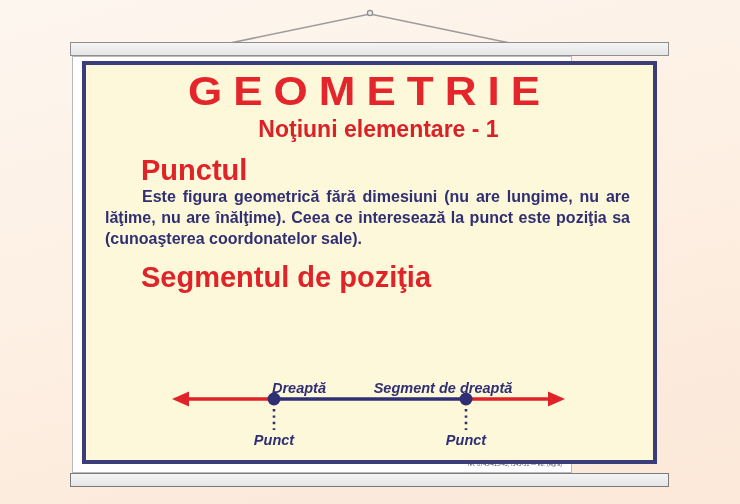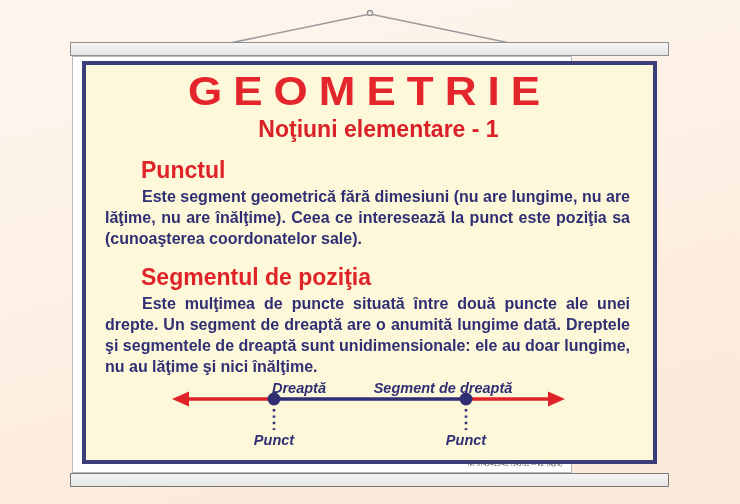--- a/index.html
+++ b/index.html
@@ -29,21 +29,21 @@
     font-size:44px;line-height:42px;font-weight:bold;letter-spacing:11px;
     color:#e4262c;transform:scaleY(0.92);transform-origin:top center;
     white-space:nowrap;
   }
   .subtitle{
     margin:2px 0 2px 18px;text-align:center;
     font-size:23px;line-height:26px;font-weight:bold;color:#da2128;
   }
   .heading{
     margin:15px 0 0 55px;
-    font-size:23px;line-height:26px;font-weight:bold;color:#e02329;
+    font-size:29px;line-height:26px;font-weight:bold;color:#e02329;
   }
   .para{
     margin:3px 23px 0 19px;text-align:justify;text-indent:37px;
     font-size:16px;line-height:21px;font-weight:bold;color:#312f74;
   }
   .diagram-svg{position:absolute;left:0px;top:320px;width:592px;height:74px;}
   .diagram-label{
     font-family:"Liberation Sans",sans-serif;
     font-size:14.5px;font-weight:bold;font-style:italic;fill:#312f74;
   }
@@ -66,25 +66,24 @@
 <div class="paper">
 
   <div class="panel">
 
     <div class="title">GEOMETRIE</div>
 
     <div class="subtitle">Noţiuni elementare - 1</div>
 
     <div class="heading">Punctul</div>
 
-    <p class="para">Este segment geometrică fără dimesiuni (nu are lungime, nu are lăţime, nu are înălţime). Ceea ce interesează la punct este poziţia sa (cunoaşterea coordonatelor sale).</p>
+    <p class="para">Este figura geometrică fără dimesiuni (nu are lungime, nu are lăţime, nu are înălţime). Ceea ce interesează la punct este poziţia sa (cunoaşterea coordonatelor sale).</p>
 
     <div class="heading">Segmentul de poziţia</div>
 
-    <p class="para">Este mulţimea de puncte situată între două puncte ale unei drepte. Un segment de dreaptă are o anumită lungime dată. Dreptele şi segmentele de dreaptă sunt unidimensionale: ele au doar lungime, nu au lăţime şi nici înălţime.</p>
 
   </div>
 
   <svg class="diagram-svg" viewBox="0 0 592 74">
 
     <line x1="113" y1="22" x2="201" y2="22" stroke="#e02329" stroke-width="3.4"></line>
     <polygon points="99,22 116,14.5 116,29.5" fill="#e02329"></polygon>
 
     <line x1="201" y1="22" x2="393" y2="22" stroke="#312f74" stroke-width="3.6"></line>
 

